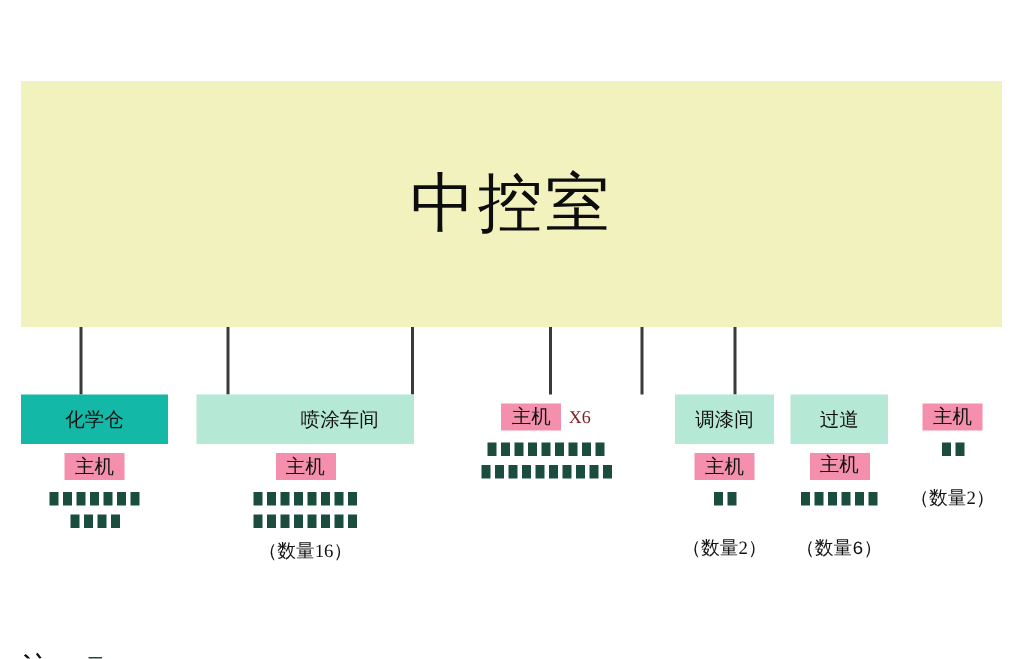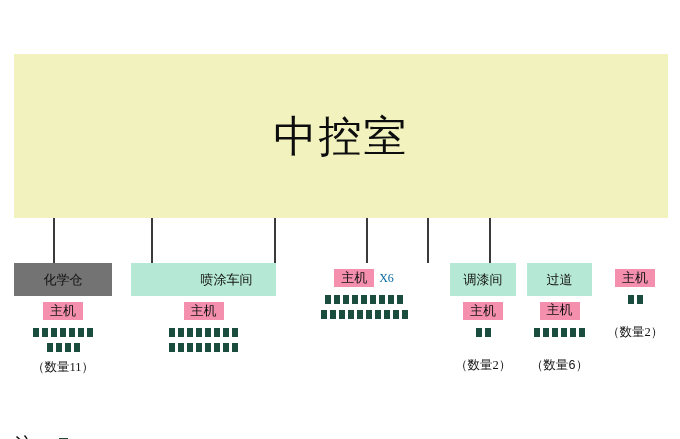--- a/index.html
+++ b/index.html
@@ -82,21 +82,21 @@
   .host-tag {
     background: #f490ae;
     color: #111111;
     font-size: 13px;
     padding: 1px 7px 2px 7px;
     line-height: 1.2;
     white-space: nowrap;
   }
   .host-mult {
     font-size: 12px;
-    color: #0369a1;
+    color: #7f1d1d;
     font-family: "Liberation Serif", "DejaVu Serif", serif;
   }
 
   .detector-grid {
     margin-top: 6px;
     display: flex;
     flex-wrap: wrap;
     justify-content: center;
     align-content: flex-start;
     gap: 3px;
@@ -149,41 +149,40 @@
       <div class="connector" style="left: 53px; height: 45px; background: rgb(58, 58, 58);"></div>
       <div class="connector" style="left: 151px; height: 45px; background: rgb(58, 58, 58);"></div>
       <div class="connector" style="left: 274px; height: 45px; background: rgb(58, 58, 58);"></div>
       <div class="connector" style="left: 366px; height: 45px; background: rgb(58, 58, 58);"></div>
       <div class="connector" style="left: 427px; height: 45px; background: rgb(58, 58, 58);"></div>
       <div class="connector" style="left: 489px; height: 45px; background: rgb(58, 58, 58);"></div>
     </div>
 
   <div id="areas">
       <div class="area" style="left: 14px; width: 98px;">
-        <div class="area-box" style="background: #737373; justify-content: center;">
+        <div class="area-box" style="background: #14b8a6; justify-content: center;">
           <span class="area-label">化学仓</span>
         </div>
         <div class="host-row">
           <span class="host-tag" style="background: rgb(244, 144, 174);">主机</span>
         </div>
         <div class="detector-grid" style="width: 70px; margin-left: auto; margin-right: auto;">
           <span class="detector" style="background: rgb(27, 77, 62);"></span>
           <span class="detector" style="background: rgb(27, 77, 62);"></span>
           <span class="detector" style="background: rgb(27, 77, 62);"></span>
           <span class="detector" style="background: rgb(27, 77, 62);"></span>
           <span class="detector" style="background: rgb(27, 77, 62);"></span>
           <span class="detector" style="background: rgb(27, 77, 62);"></span>
           <span class="detector" style="background: rgb(27, 77, 62);"></span>
           <div style="flex-basis: 100%; height: 0px;"></div>
           <span class="detector" style="background: rgb(27, 77, 62);"></span>
           <span class="detector" style="background: rgb(27, 77, 62);"></span>
           <span class="detector" style="background: rgb(27, 77, 62);"></span>
           <span class="detector" style="background: rgb(27, 77, 62);"></span>
         </div>
-        <div class="qty-label">（数量11）</div>
       </div>
       <div class="area" style="left: 131px; width: 145px;">
         <div class="area-box" style="background: rgb(181, 232, 213); padding-left: 46px;">
           <span class="area-label">喷涂车间</span>
         </div>
         <div class="host-row">
           <span class="host-tag" style="background: rgb(244, 144, 174);">主机</span>
         </div>
         <div class="detector-grid" style="width: 69px; margin-left: auto; margin-right: auto;">
           <span class="detector" style="background: rgb(27, 77, 62);"></span>
@@ -197,20 +196,21 @@
           <div style="flex-basis: 100%; height: 0px;"></div>
           <span class="detector" style="background: rgb(27, 77, 62);"></span>
           <span class="detector" style="background: rgb(27, 77, 62);"></span>
           <span class="detector" style="background: rgb(27, 77, 62);"></span>
           <span class="detector" style="background: rgb(27, 77, 62);"></span>
           <span class="detector" style="background: rgb(27, 77, 62);"></span>
           <span class="detector" style="background: rgb(27, 77, 62);"></span>
           <span class="detector" style="background: rgb(27, 77, 62);"></span>
           <span class="detector" style="background: rgb(27, 77, 62);"></span>
         </div>
+        <div class="qty-label">（数量16）</div>
       </div>
       <div class="area" style="left: 288px; width: 152px;">
         <div class="host-row">
           <span class="host-tag" style="background: rgb(244, 144, 174);">主机</span>
           <span class="host-mult">X6</span>
         </div>
         <div class="detector-grid" style="width: 87px; margin-left: auto; margin-right: auto;">
           <span class="detector" style="background: rgb(27, 77, 62);"></span>
           <span class="detector" style="background: rgb(27, 77, 62);"></span>
           <span class="detector" style="background: rgb(27, 77, 62);"></span>

